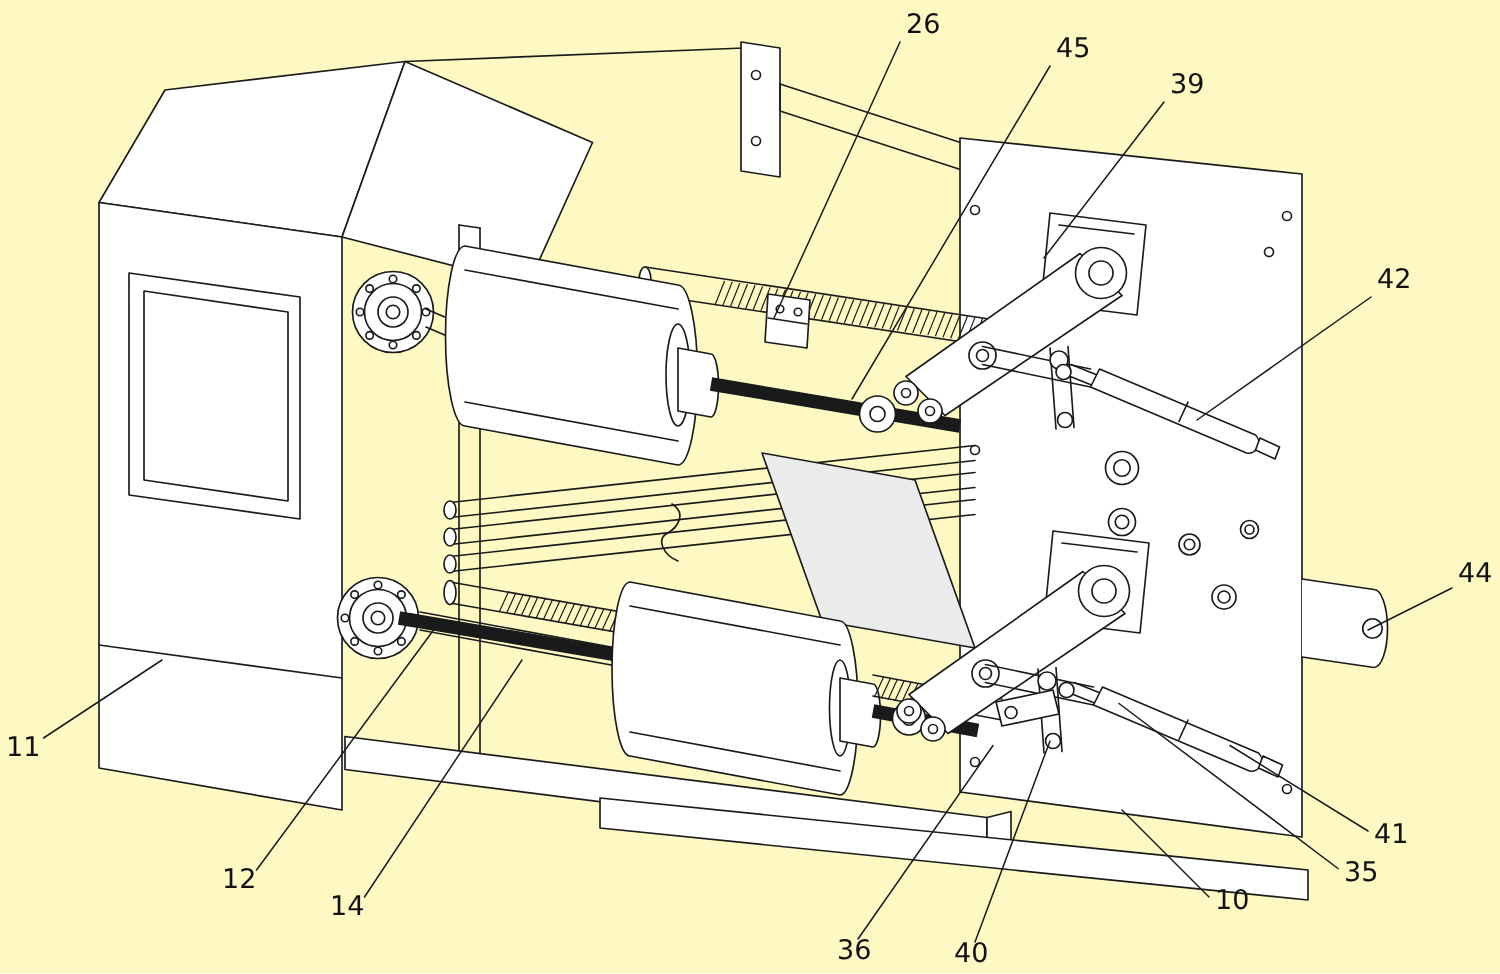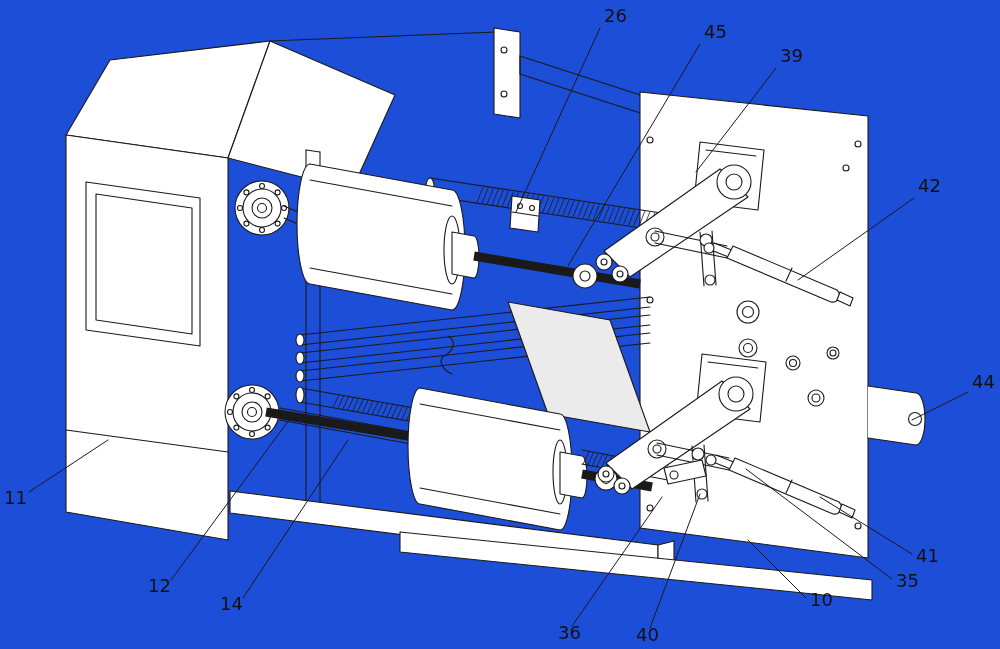--- a/index.html
+++ b/index.html
@@ -1,16 +1,16 @@
 <!DOCTYPE html>
 <html><head>
 <meta charset="utf-8">
 <style>
   html,body{margin:0;padding:0;background:#ffffff;}
-  .stage{position:relative;width:1000px;height:649px;background:#1d4ed8;font-family:"DejaVu Sans",sans-serif;overflow:hidden;}
+  .stage{position:relative;width:1000px;height:649px;background:#fef9c3;font-family:"DejaVu Sans",sans-serif;overflow:hidden;}
   svg{display:block;}
   path,line,circle,ellipse,polyline{stroke:#1a1a1a;stroke-width:1.1;fill:none;stroke-linejoin:round;stroke-linecap:round;}
   .f{fill:#ffffff;}
   .film{fill:#ebebeb;}
   .thick{stroke-width:9;stroke-linecap:butt;}
   .hatch line{stroke-width:0.8;}
   .leader{stroke-width:1;}
   .label-text{font-size:18px;fill:#111111;stroke:none;font-family:"DejaVu Sans",sans-serif;}
 </style>
 </head>

